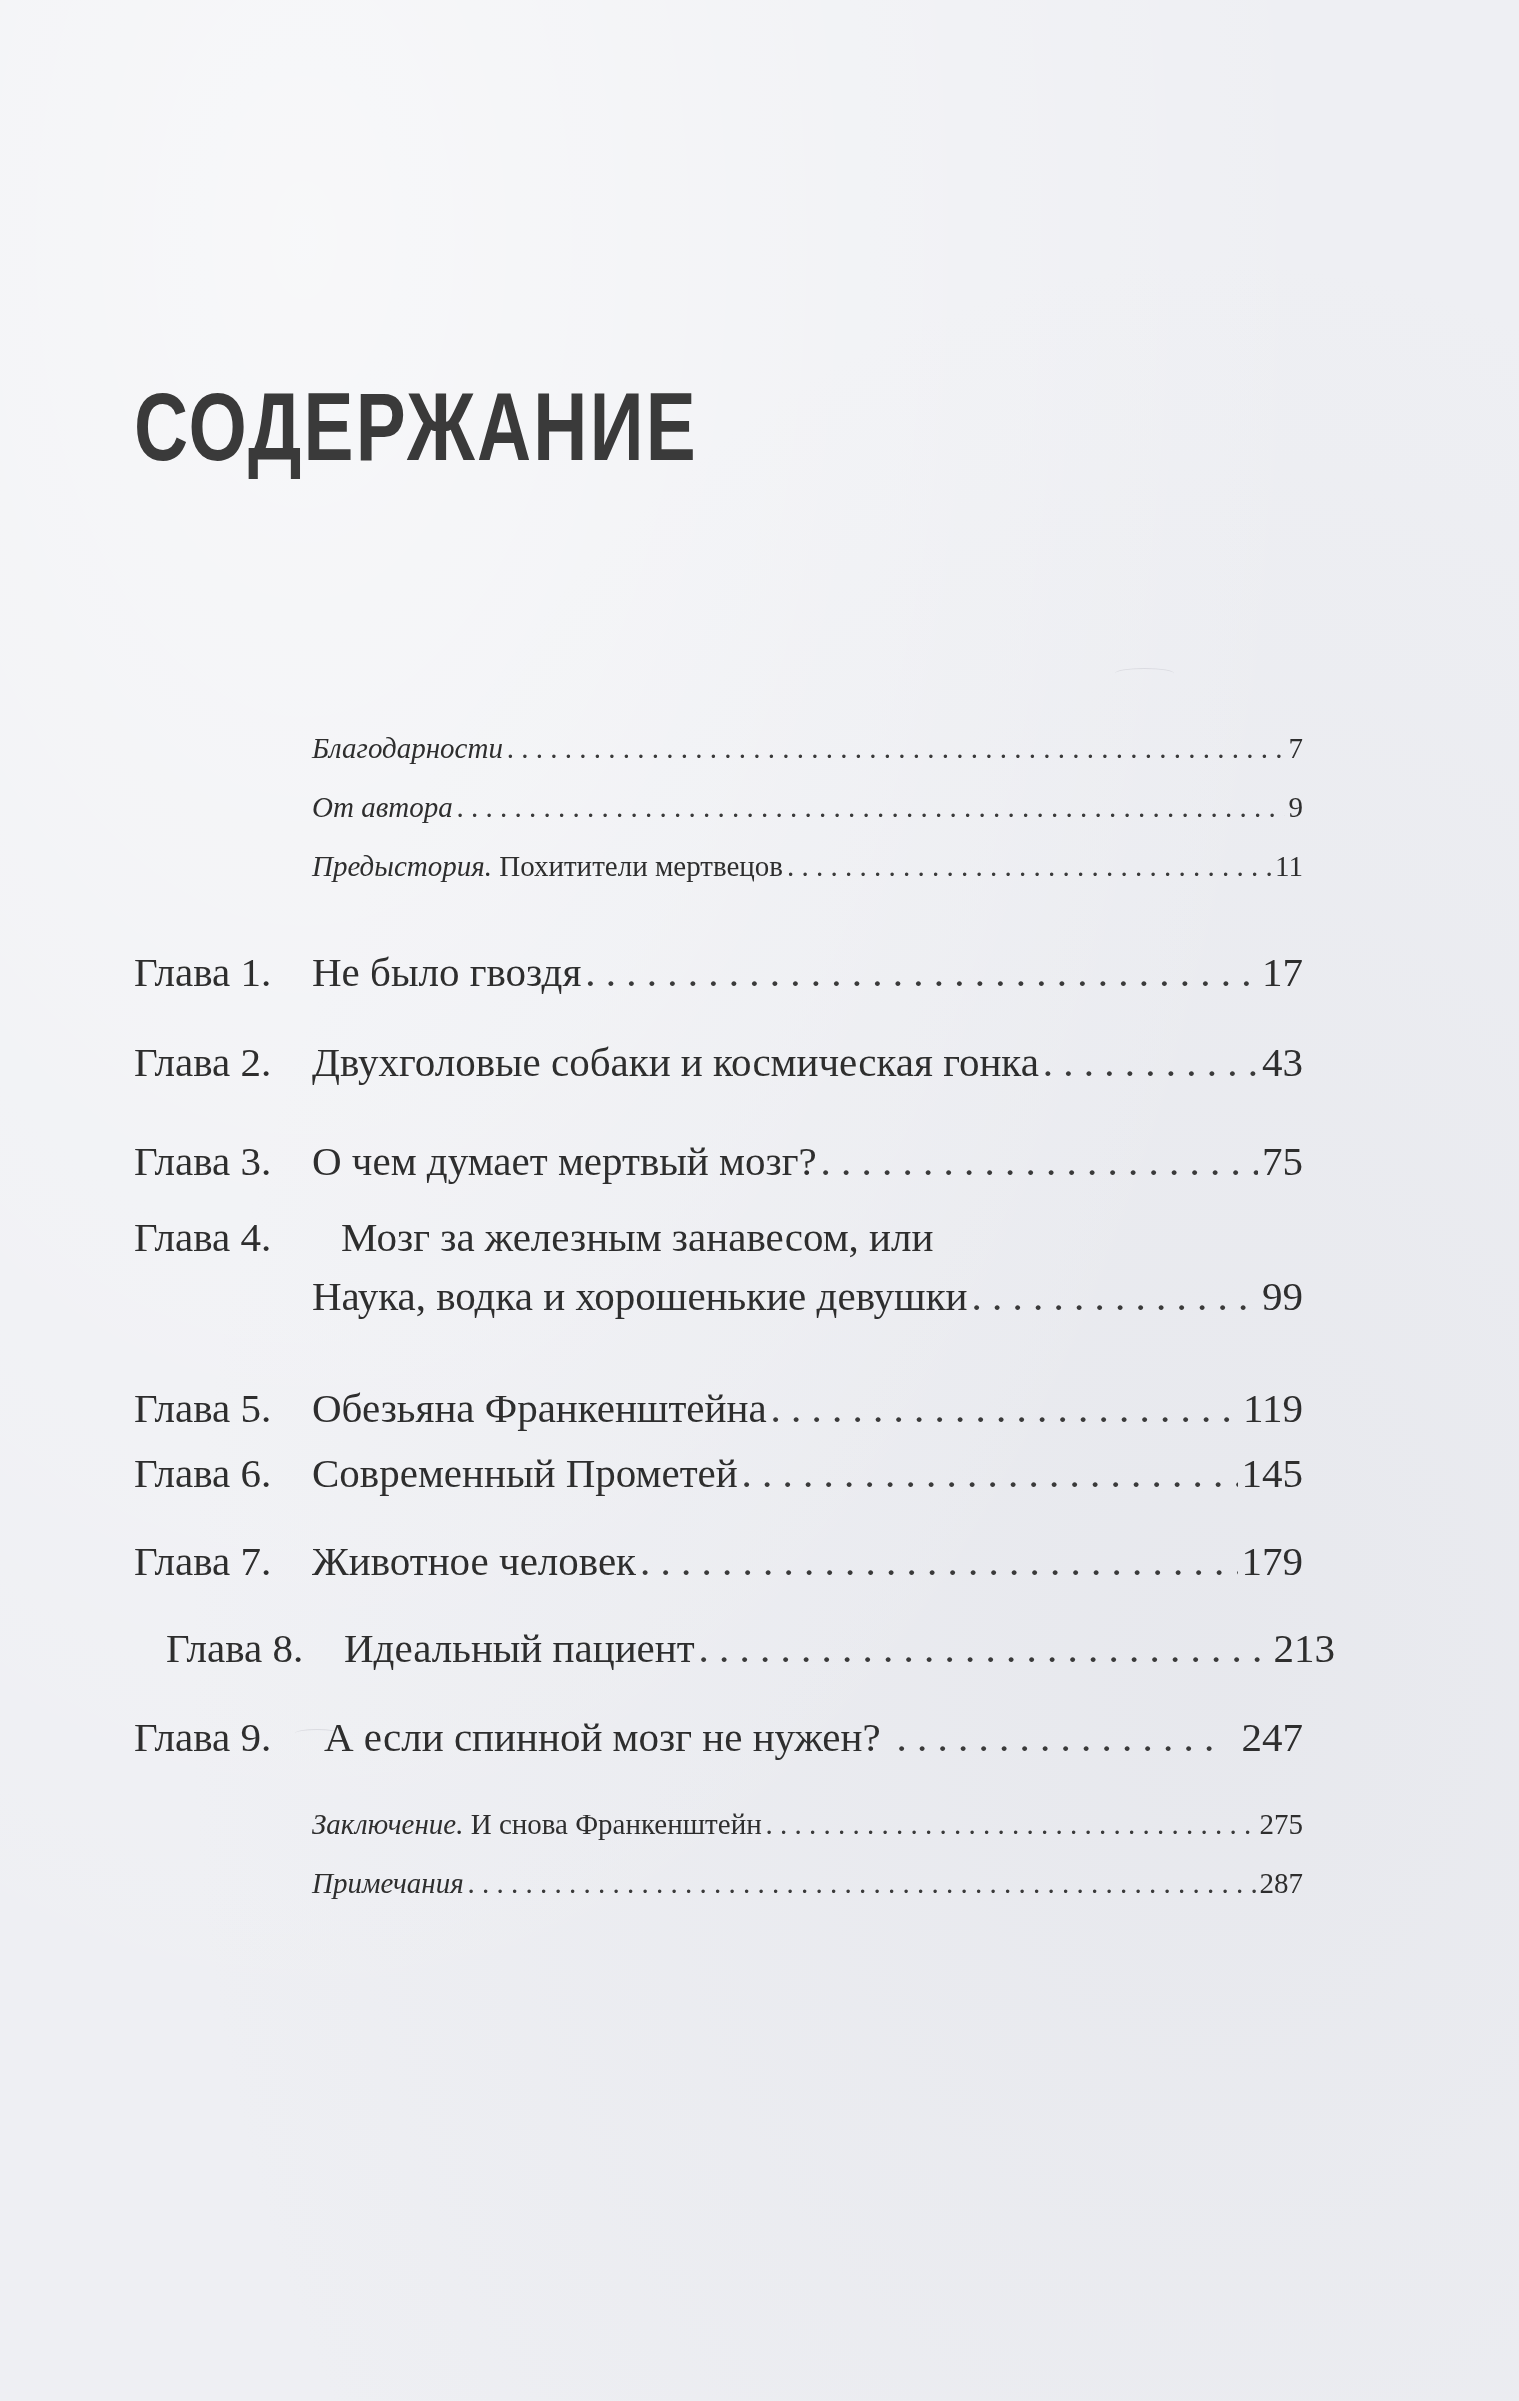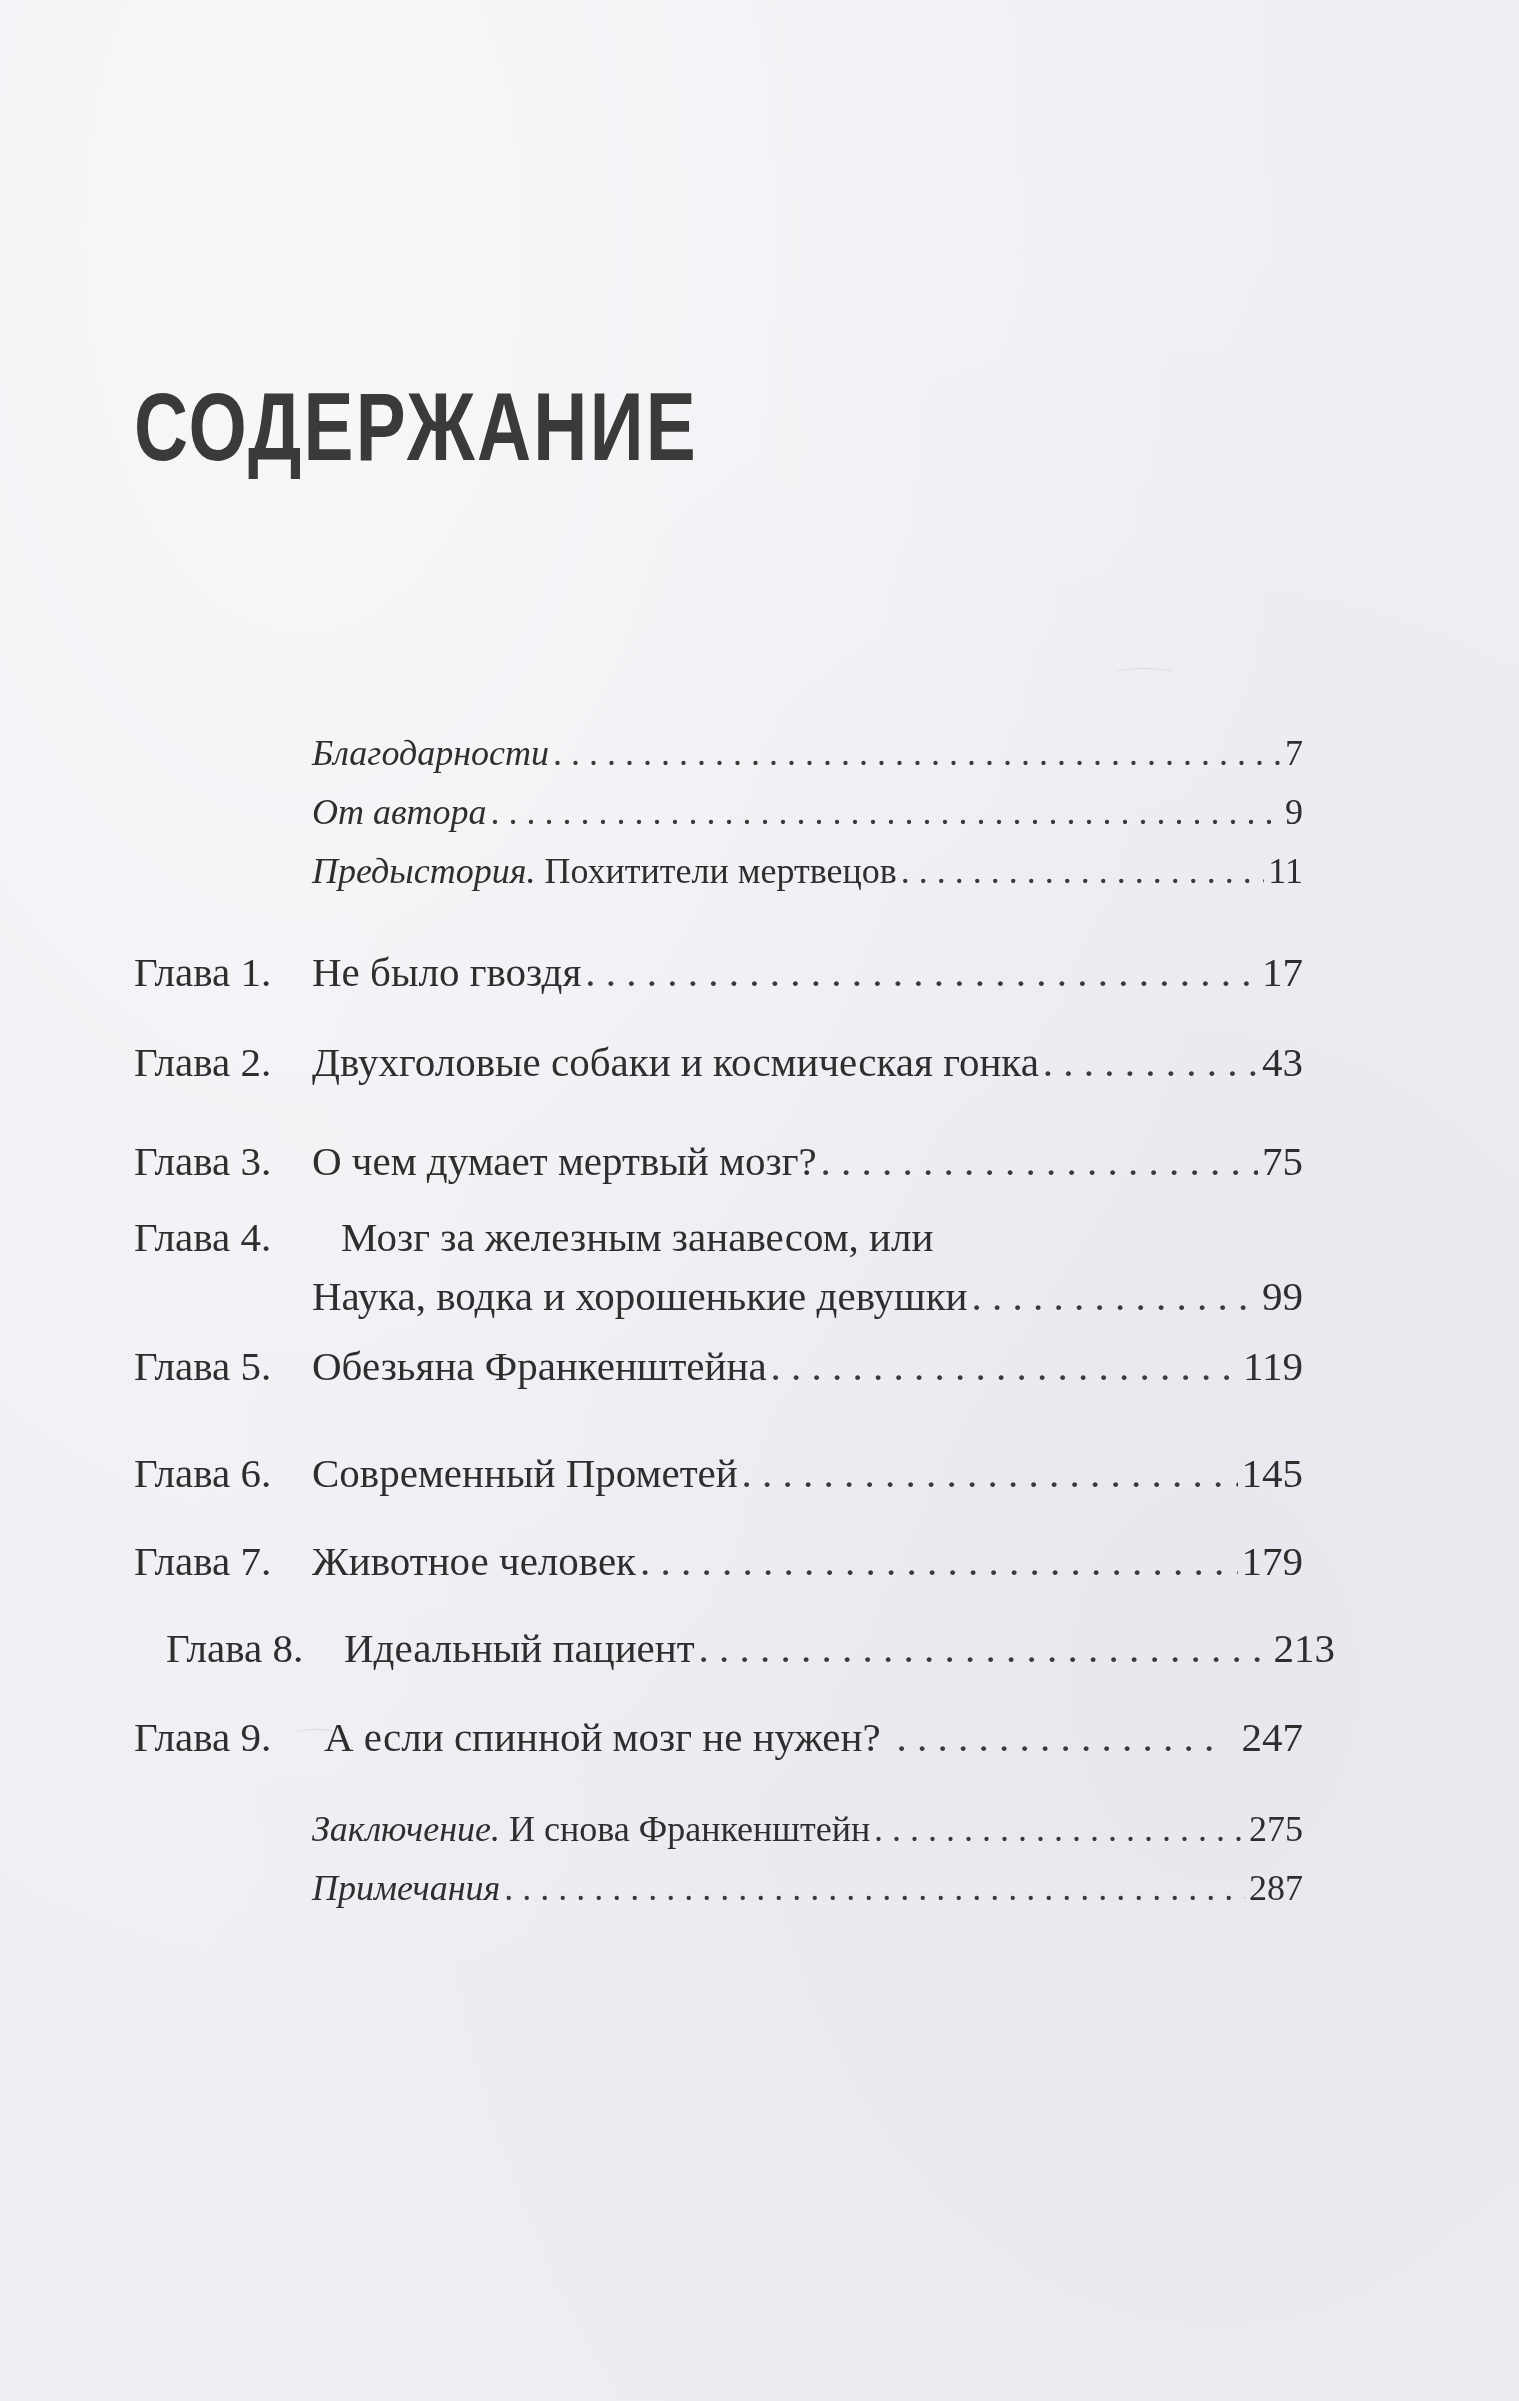--- a/index.html
+++ b/index.html
@@ -47,21 +47,21 @@
     }
     .row {
       position: absolute;
       left: 0;
       width: 1169px;
       display: flex;
       align-items: baseline;
       white-space: nowrap;
     }
     .row.front {
-      font-size: 36px;
+      font-size: 29px;
     }
     .row.chapter {
       font-size: 41px;
     }
     .chap-label {
       display: inline-block;
       width: 178px;
       flex: 0 0 178px;
     }
     .indent {
@@ -154,21 +154,21 @@
       <span class="chap-label">Глава 4.</span>
       <span>Мозг за железным занавесом, или</span>
     </div>
     <div class="row chapter" style="top:1272px;">
       <span class="indent"></span>
       <span>Наука, водка и хорошенькие девушки</span>
       <span class="leader"></span>
       <span class="pagenum">99</span>
     </div>
 
-    <div class="row chapter" style="top:1342px;align-items:flex-end;">
+    <div class="row chapter" style="top:1384px;align-items:flex-end;">
       <span class="chap-label">Глава 5.</span>
       <span>Обезьяна Франкенштейна</span>
       <span class="leader"></span>
       <span class="pagenum">119</span>
     </div>
 
     <div class="row chapter" style="top:1449px;">
       <span class="chap-label">Глава 6.</span>
       <span>Современный Прометей</span>
       <span class="leader"></span>

